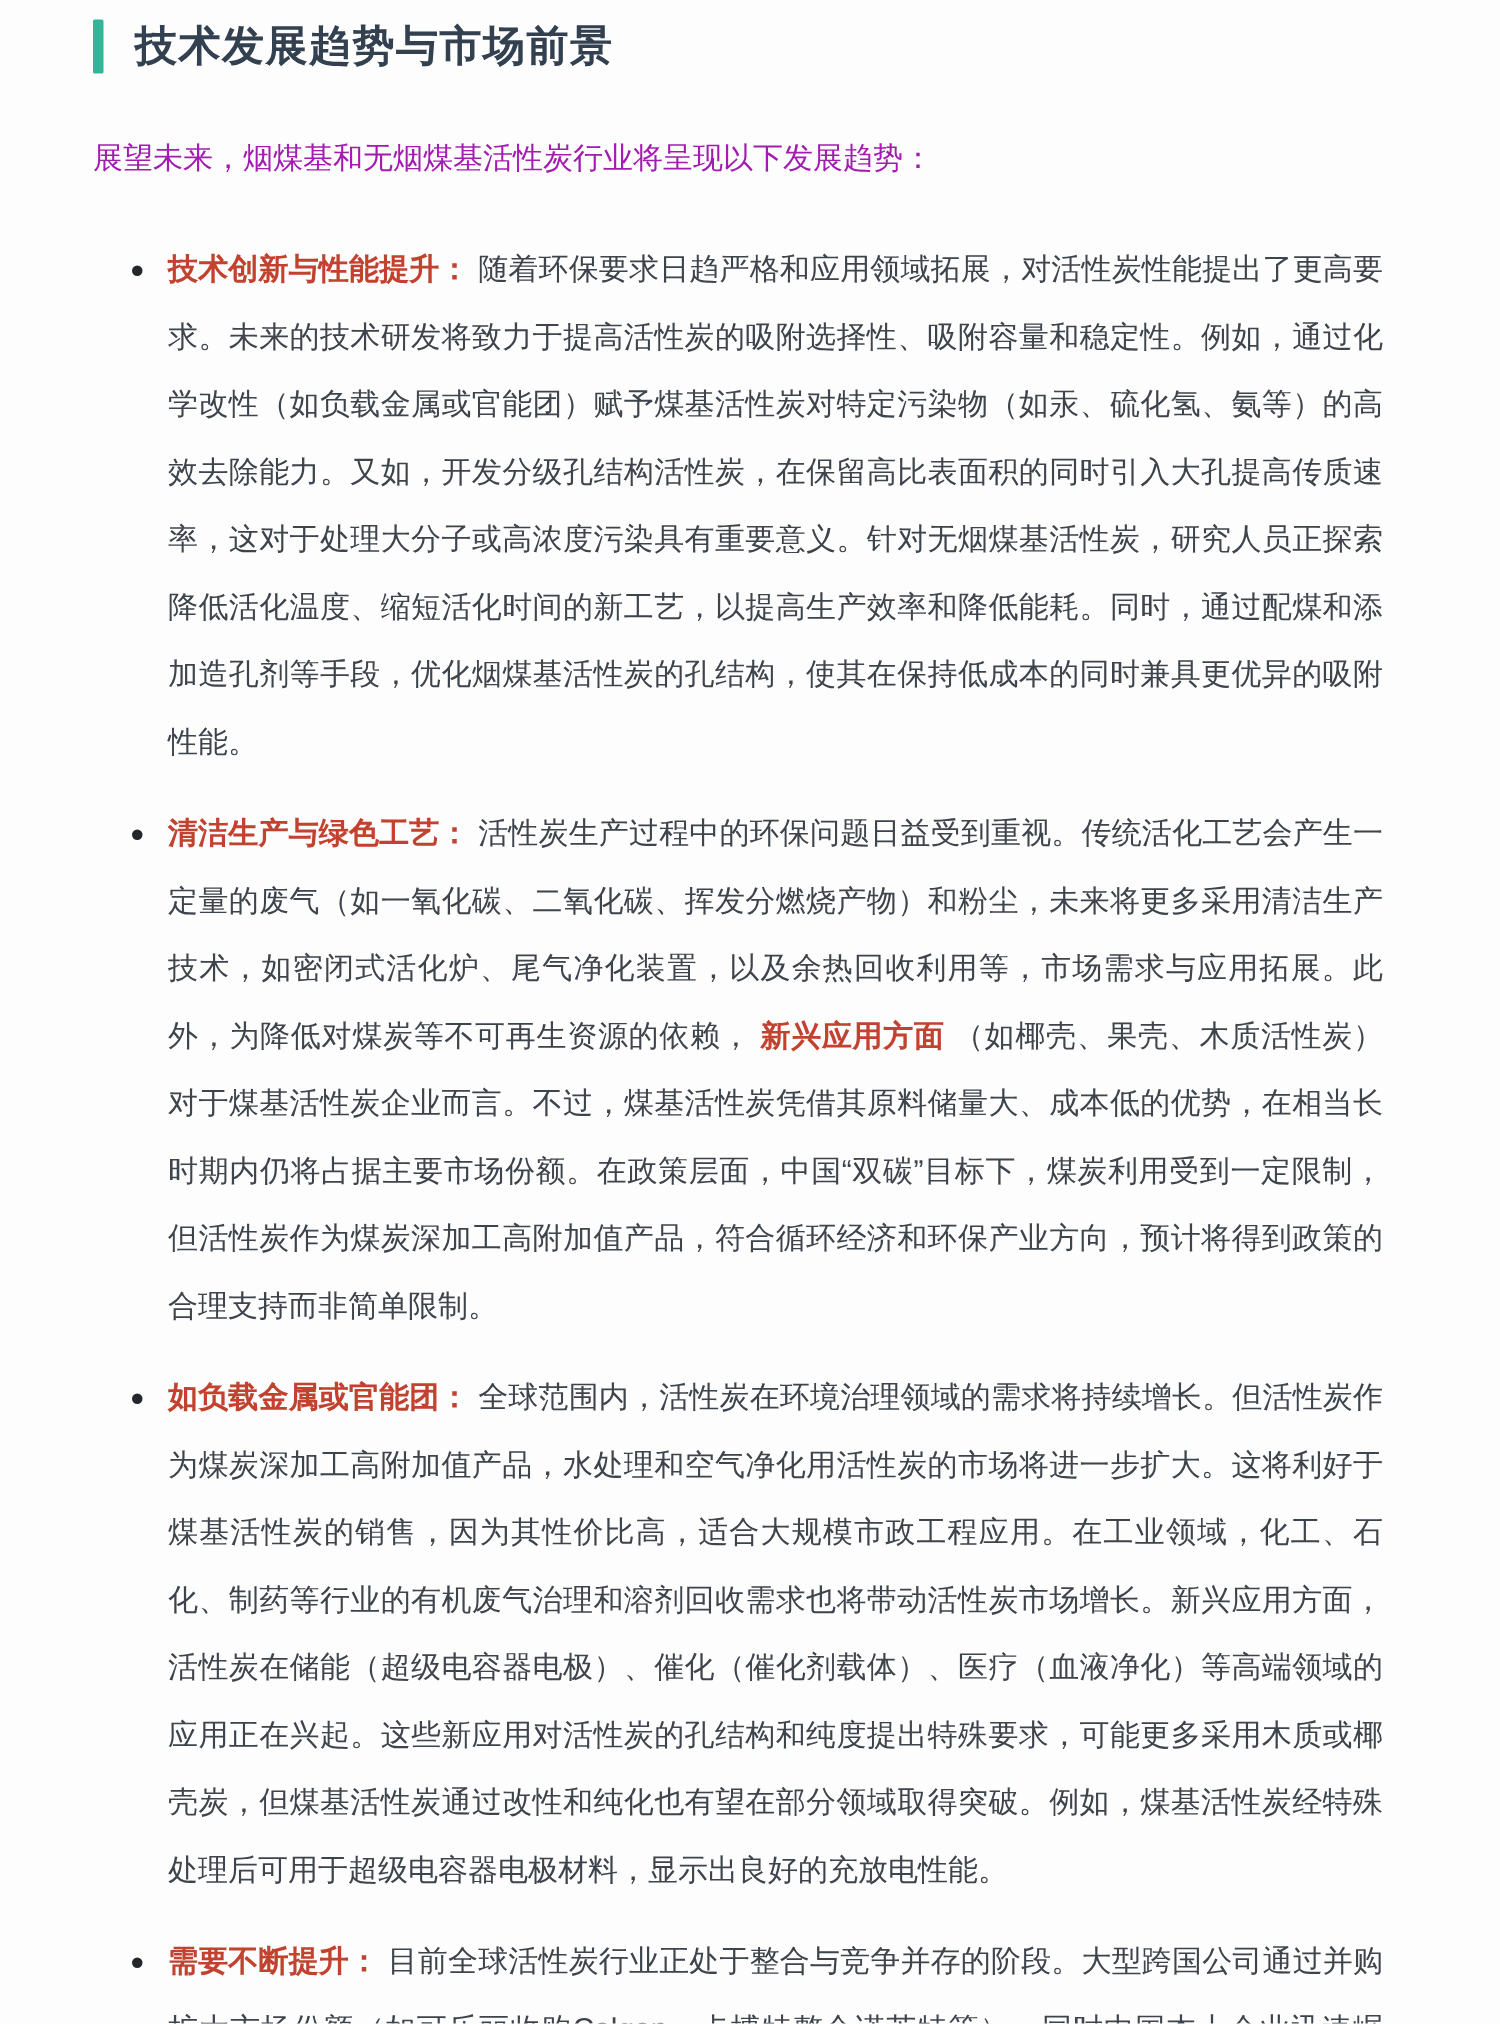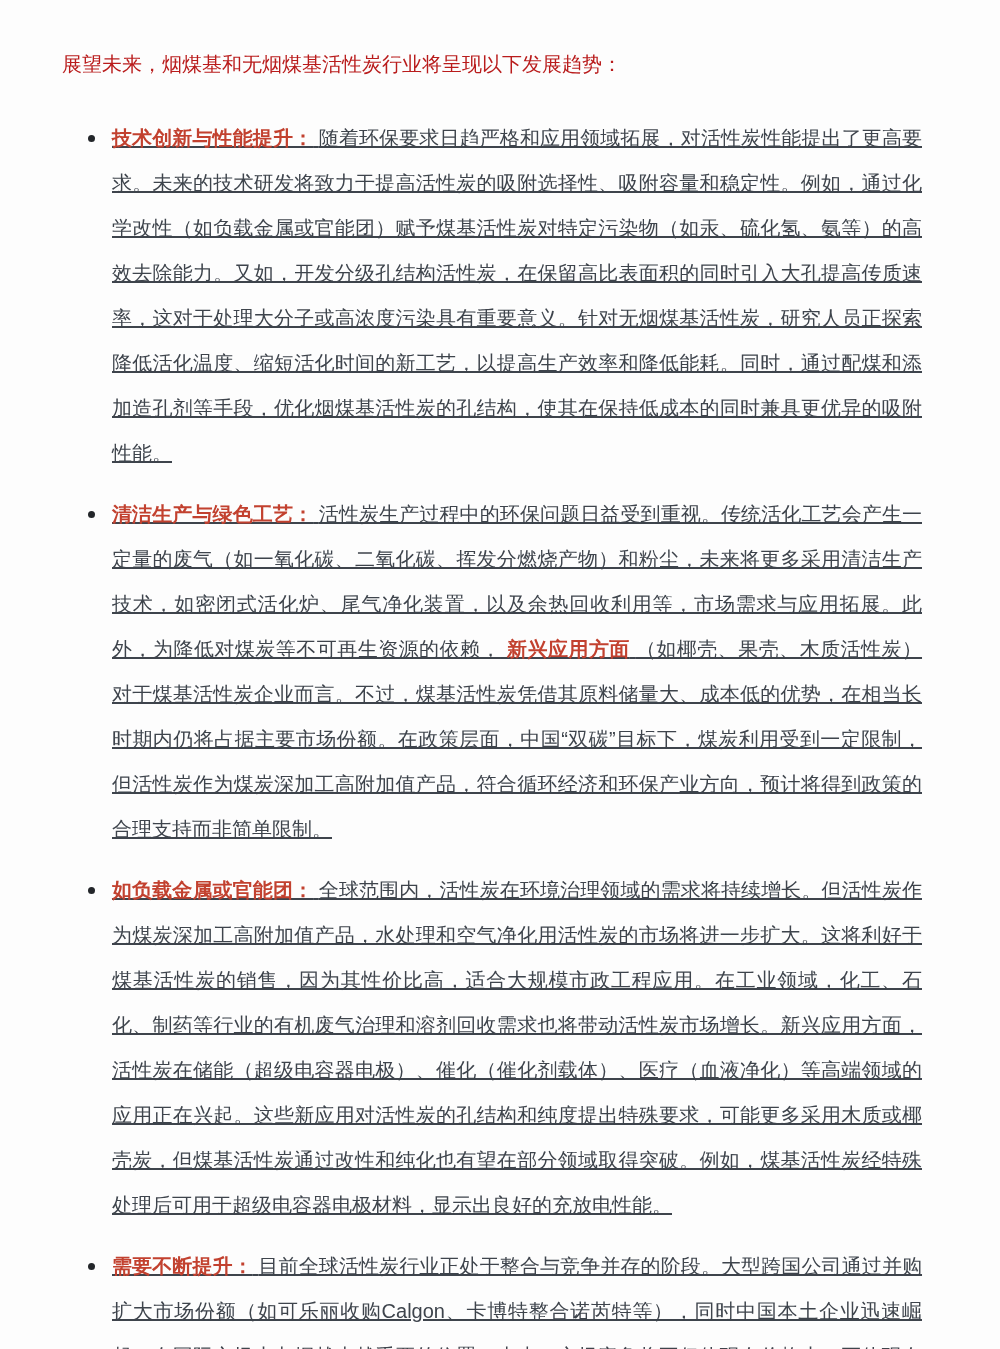--- a/index.html
+++ b/index.html
@@ -37,56 +37,59 @@
       font-weight: bold;
       color: #32404F;
       letter-spacing: 1px;
       line-height: 42px;
       white-space: nowrap;
     }
     .intro {
       margin: 40px 0 0 0;
       font-size: 20px;
       line-height: 28px;
-      color: #b91c1c;
+      color: #a21caf;
     }
     ul.trends {
       list-style: none;
       margin: 38px 0 0 0;
       padding: 0;
     }
     ul.trends li {
       position: relative;
       padding-left: 50px;
       margin: 0 0 16px 0;
       font-size: 20px;
       line-height: 45px;
       color: #3E444C;
       text-align: justify;
-      text-decoration: underline;
     }
     .bullet-dot {
       position: absolute;
       left: 26px;
       top: 19px;
       width: 7px;
       height: 7px;
       border-radius: 50%;
       background: #23262a;
     }
     .lead, .hl {
       color: #C2412F;
       font-weight: bold;
     }
   </style>
 </head>
 <body>
 
 <div class="page">
 
+  <div class="heading-row">
+    <div class="accent-bar"></div>
+    <h1 class="page-title">技术发展趋势与市场前景</h1>
+  </div>
 
   <p class="intro">展望未来，烟煤基和无烟煤基活性炭行业将呈现以下发展趋势：</p>
 
   <ul class="trends">
 
     <li>
       <span class="bullet-dot"></span>
       <span class="lead">技术创新与性能提升：</span>
       <span class="body">随着环保要求日趋严格和应用领域拓展，对活性炭性能提出了更高要求。未来的技术研发将致力于提高活性炭的吸附选择性、吸附容量和稳定性。例如，通过化学改性（如负载金属或官能团）赋予煤基活性炭对特定污染物（如汞、硫化氢、氨等）的高效去除能力。又如，开发分级孔结构活性炭，在保留高比表面积的同时引入大孔提高传质速率，这对于处理大分子或高浓度污染具有重要意义。针对无烟煤基活性炭，研究人员正探索降低活化温度、缩短活化时间的新工艺，以提高生产效率和降低能耗。同时，通过配煤和添加造孔剂等手段，优化烟煤基活性炭的孔结构，使其在保持低成本的同时兼具更优异的吸附性能。</span>
     </li>

